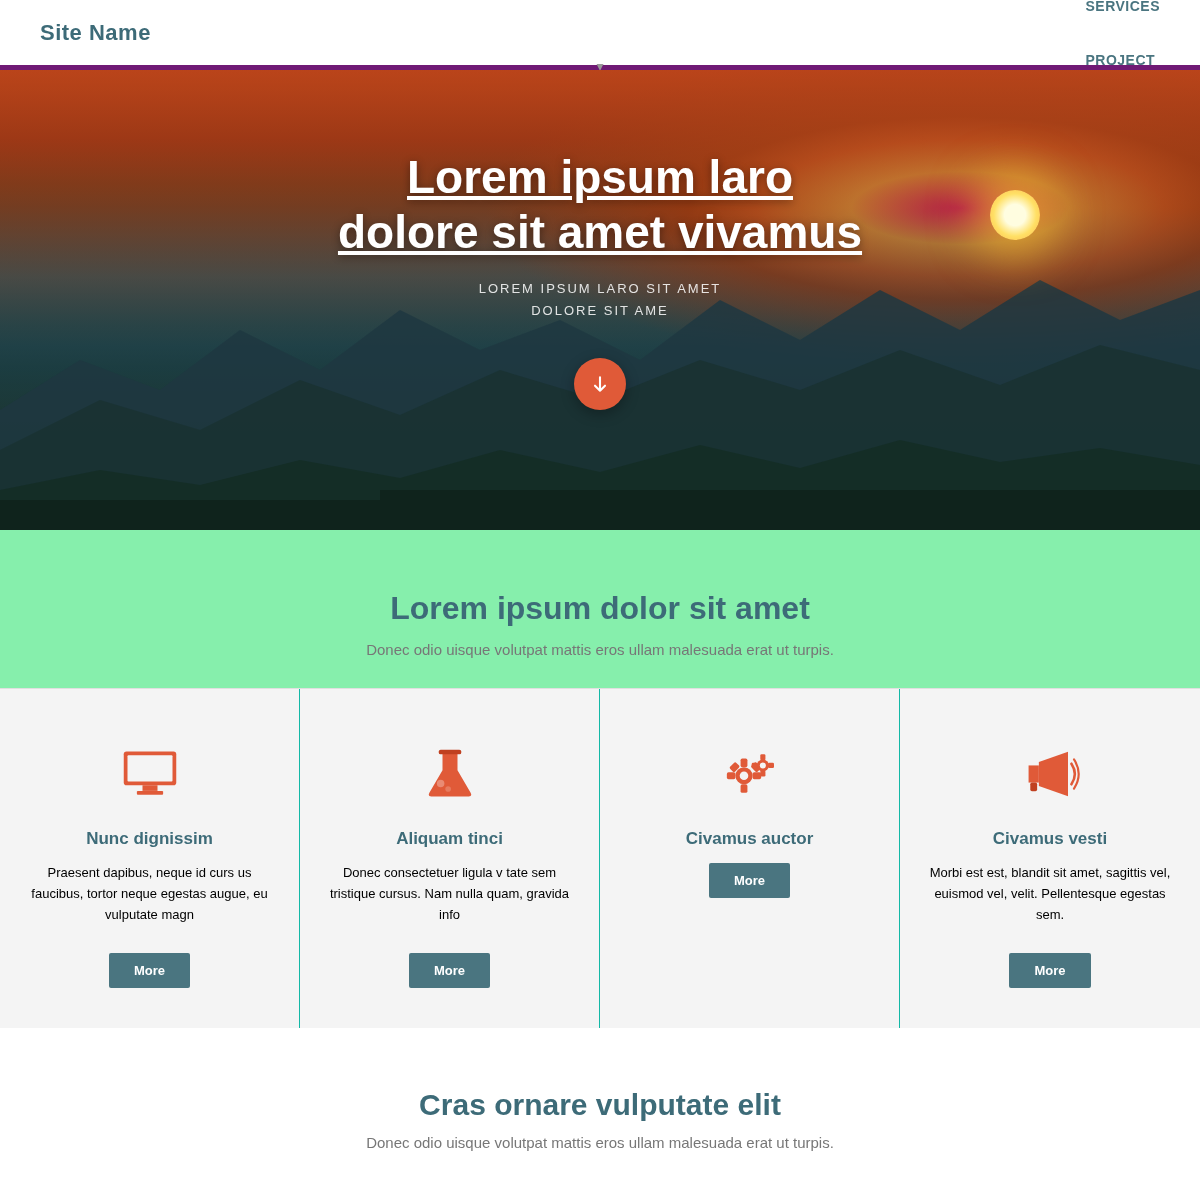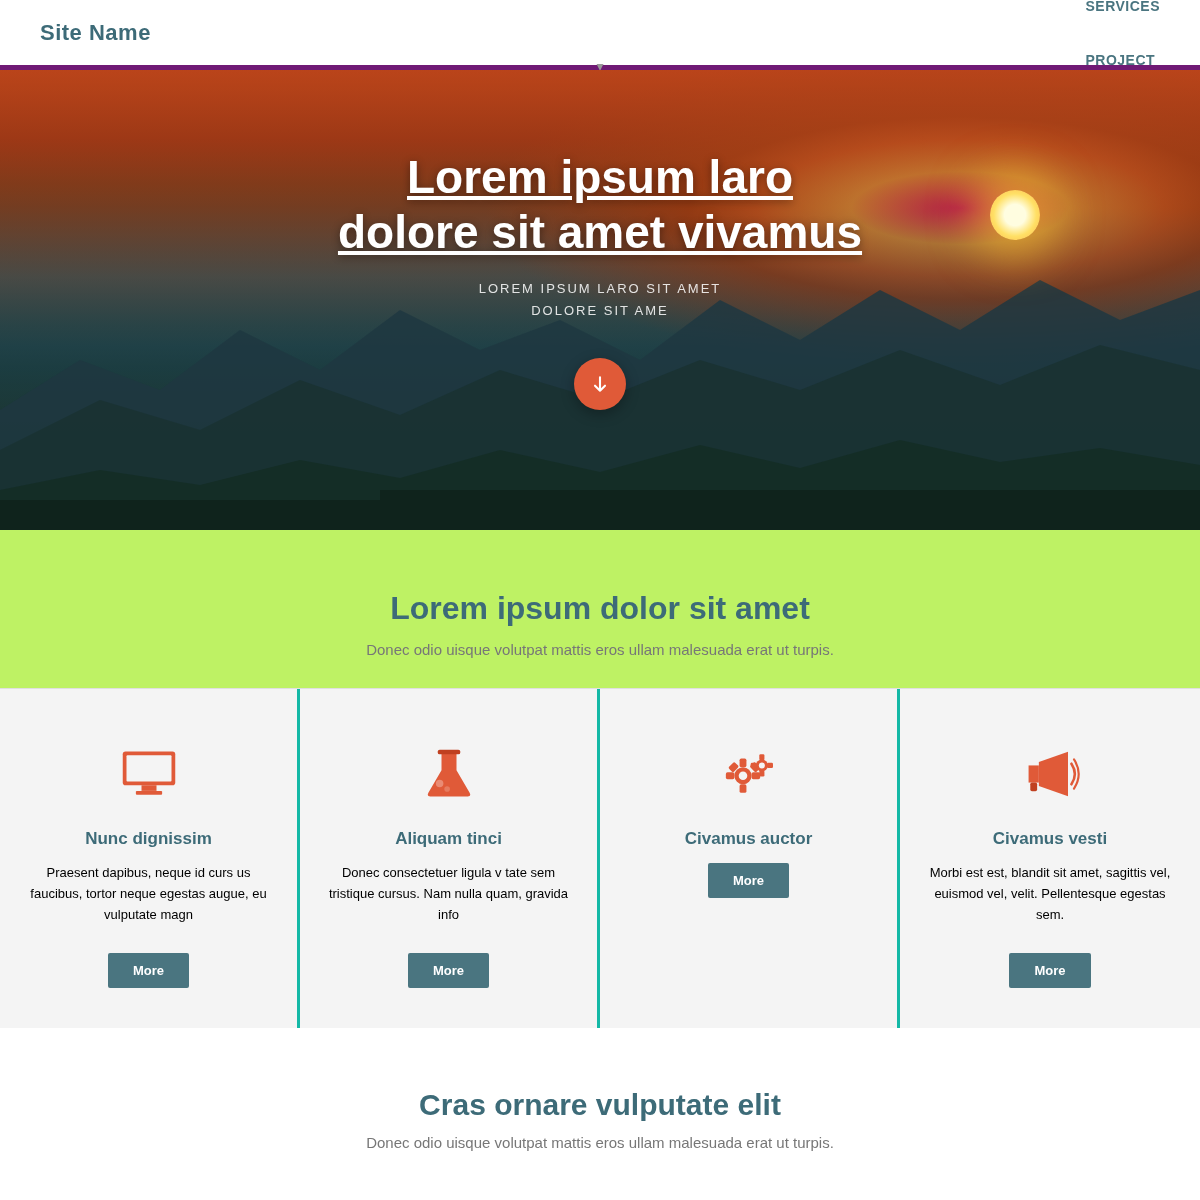--- a/index.html
+++ b/index.html
@@ -153,21 +153,21 @@
     .hero-arrow-btn svg {
       width: 20px;
       height: 20px;
       fill: #fff;
     }
 
     
     .section-intro {
       text-align: center;
       padding: 60px 40px 30px;
-      background: #bef264;
+      background: #86efac;
     }
     .section-intro h2 {
       font-size: 32px;
       font-weight: 700;
       color: #3d6b78;
       margin-bottom: 14px;
     }
     .section-intro p {
       font-size: 15px;
       color: #777;
@@ -178,21 +178,21 @@
     
     .cards-section {
       background: #f4f4f4;
       display: grid;
       grid-template-columns: repeat(4, 1fr);
       border-top: 1px solid #e0e0e0;
     }
     .card {
       padding: 50px 28px 40px;
       text-align: center;
-      border-right: 3px solid #14b8a6;
+      border-right: 1px solid #14b8a6;
       background: #f4f4f4;
     }
     .card:last-child { border-right: none; }
     .card-icon {
       font-size: 52px;
       color: #e05a38;
       margin-bottom: 20px;
       display: flex;
       align-items: center;
       justify-content: center;

